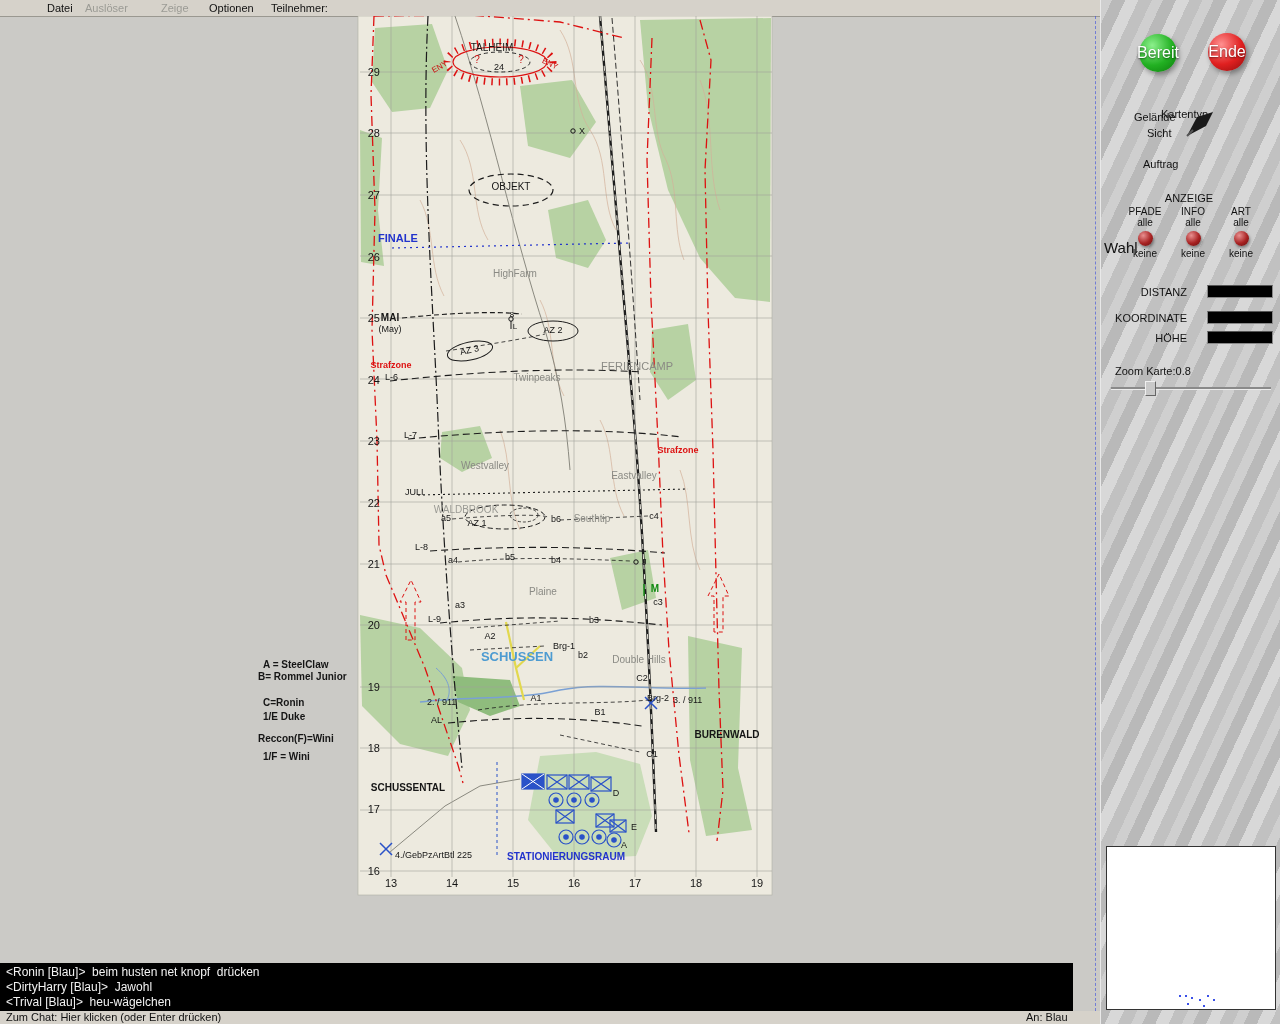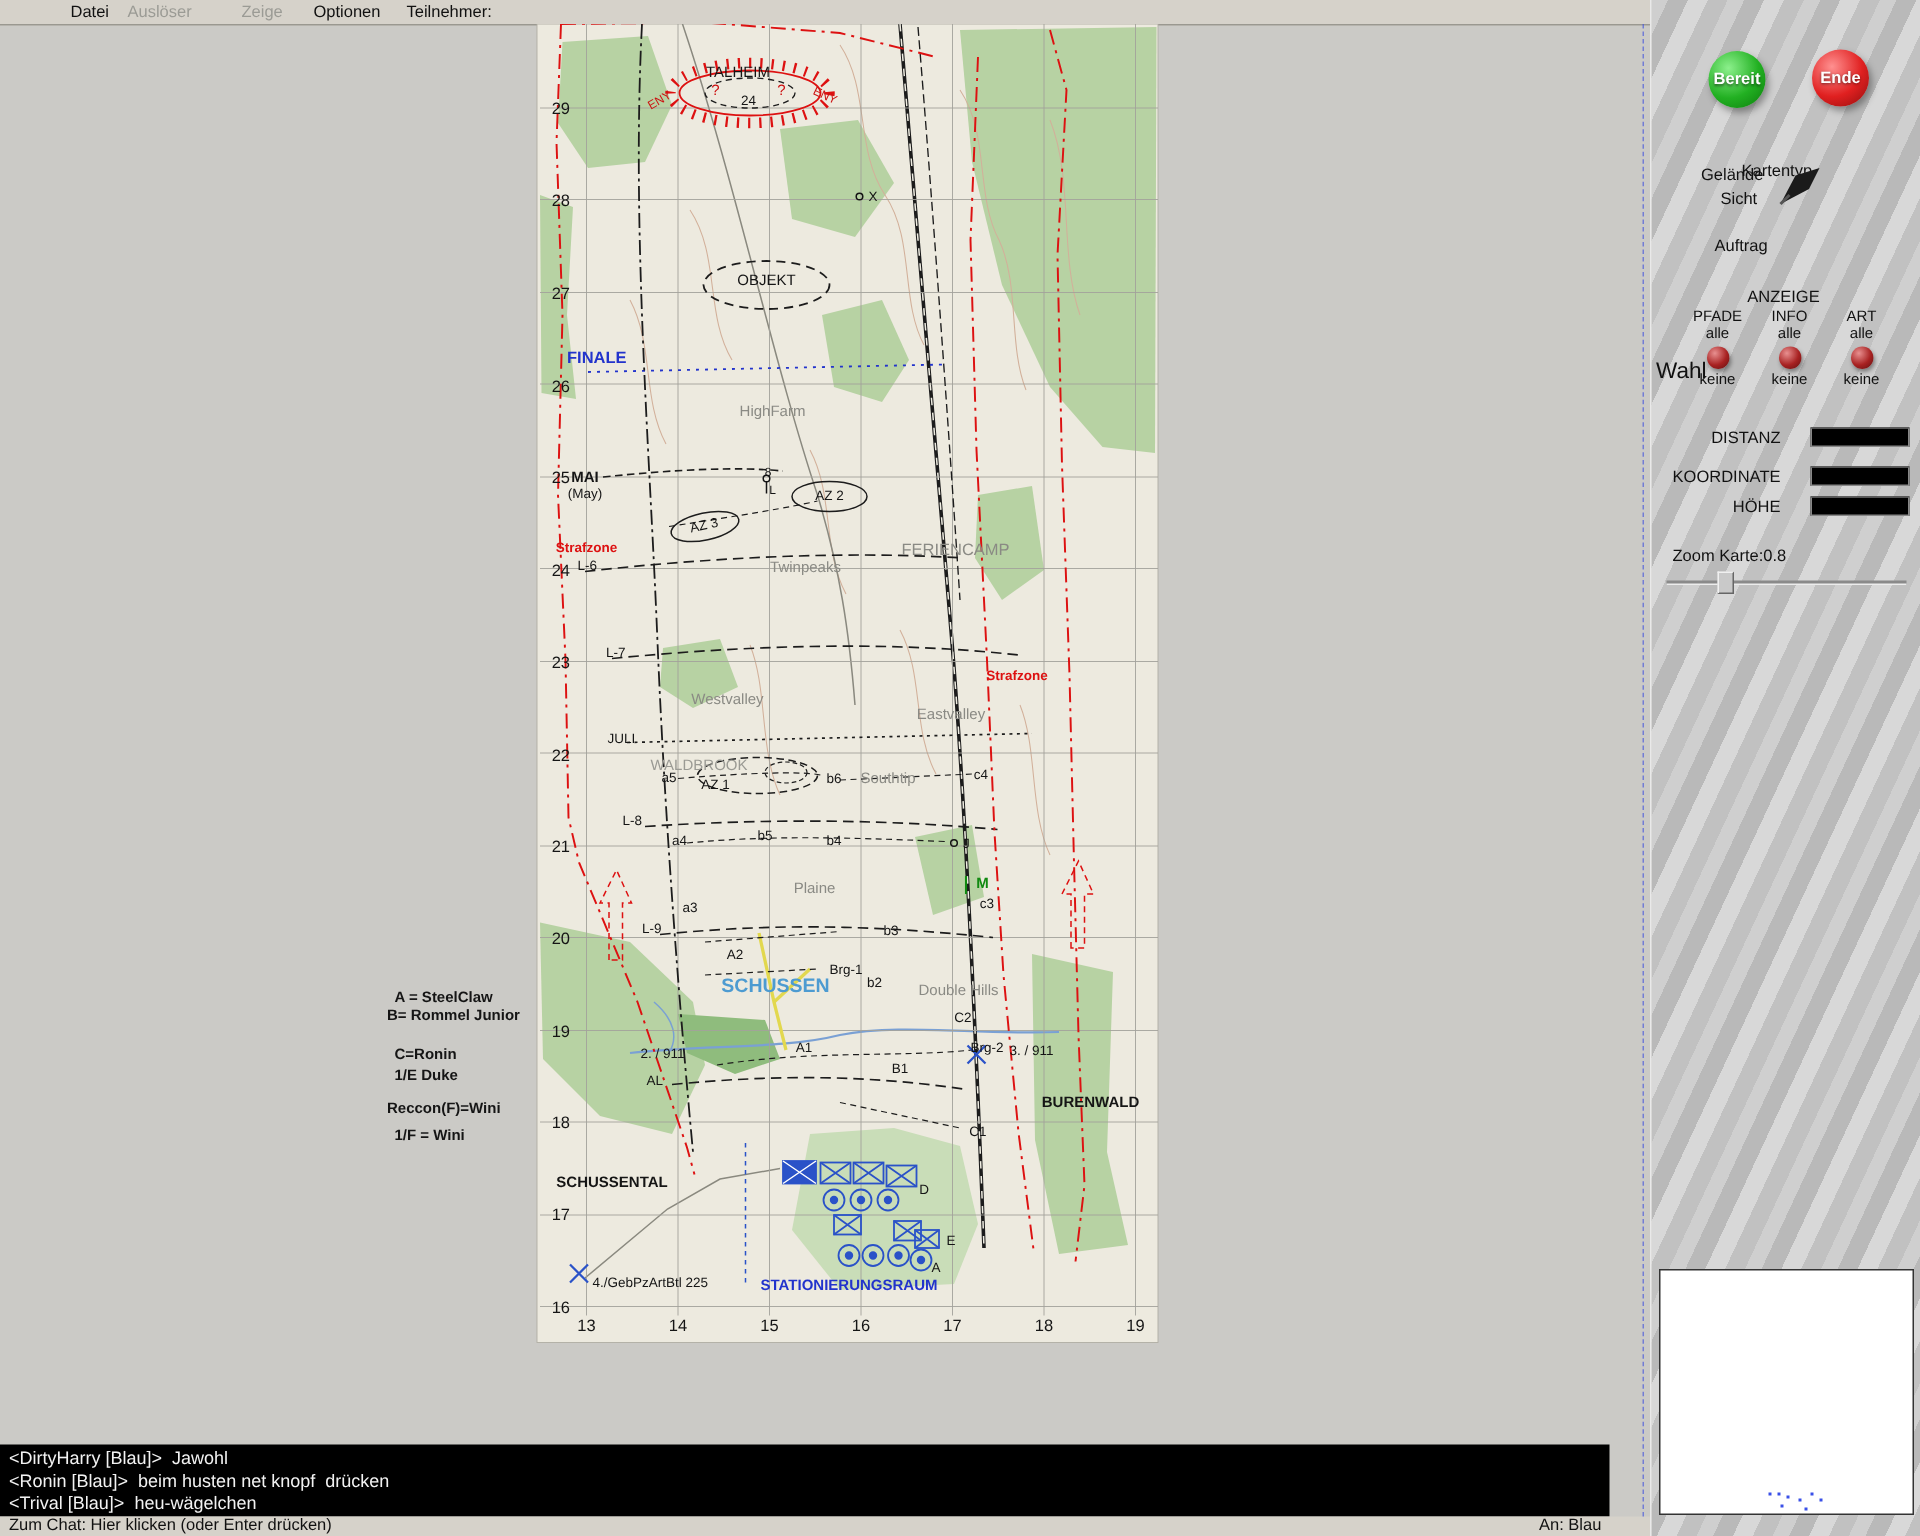--- a/index.html
+++ b/index.html
@@ -24,22 +24,22 @@
     background:#d6d2ca;font-size:11px;color:#111;}
   #status-left{position:absolute;left:6px;top:0;}
   #status-right{position:absolute;left:1026px;top:0;}
   #focus-line{position:absolute;left:1095px;top:16px;height:995px;width:0;
     border-left:1px dashed #4455dd;opacity:.65;}
   
   #right-panel{position:absolute;left:1100px;top:0;width:180px;height:1024px;
     border-left:1px solid #e9e9e9;box-sizing:border-box;
     background:repeating-linear-gradient(115deg,#cfcfcf 0 10px,#b9b9b9 10px 22px,#d8d8d8 22px 34px,#c1c1c1 34px 46px);}
   .sphere{position:absolute;width:38px;height:38px;border-radius:50%;
-    display:flex;align-items:center;justify-content:center;color:#fff;font-size:11px;
-    font-weight:bold;text-shadow:0 1px 2px rgba(0,0,0,.55);
+    display:flex;align-items:center;justify-content:center;color:#fff;font-size:16px;
+    font-weight:normal;text-shadow:0 1px 2px rgba(0,0,0,.55);
     box-shadow:2px 3px 5px rgba(0,0,0,.35);cursor:pointer;}
   .sphere.green{left:38px;top:34px;background:radial-gradient(circle at 35% 30%,#8cf08c,#22b022 55%,#0c7a0c);}
   .sphere.red{left:107px;top:33px;background:radial-gradient(circle at 35% 30%,#ff9090,#e02020 55%,#8e0d0d);}
   .pl{position:absolute;font-size:11px;color:#111;}
   #lbl-kartentyp{left:60px;top:108px;}
   #lbl-gelaende{left:33px;top:111px;}
   #lbl-sicht{left:46px;top:127px;}
   #stylus{position:absolute;left:78px;top:104px;}
   #lbl-auftrag{left:42px;top:158px;}
   #lbl-anzeige{left:0;top:192px;width:176px;text-align:center;}
@@ -304,22 +304,22 @@
       <text x="263" y="668" fill="#151515" font-size="10" text-anchor="start" font-weight="bold">A = SteelClaw</text>
       <text x="258" y="680" fill="#151515" font-size="10" text-anchor="start" font-weight="bold">B= Rommel Junior</text>
       <text x="263" y="706" fill="#151515" font-size="10" text-anchor="start" font-weight="bold">C=Ronin</text>
       <text x="263" y="720" fill="#151515" font-size="10" text-anchor="start" font-weight="bold">1/E Duke</text>
       <text x="258" y="742" fill="#151515" font-size="10" text-anchor="start" font-weight="bold">Reccon(F)=Wini</text>
       <text x="263" y="760" fill="#151515" font-size="10" text-anchor="start" font-weight="bold">1/F = Wini</text>
     </g>
 </svg>
 
 <div id="chat">
+  <div class="chat-line">&lt;Ronin [Blau]&gt;  beim husten net knopf  drücken</div>
   <div class="chat-line">&lt;DirtyHarry [Blau]&gt;  Jawohl</div>
-  <div class="chat-line">&lt;Ronin [Blau]&gt;  beim husten net knopf  drücken</div>
   <div class="chat-line">&lt;Trival [Blau]&gt;  heu-wägelchen</div>
 </div>
 
 <div id="statusbar">
   <span id="status-left">Zum Chat: Hier klicken (oder Enter drücken)</span>
   <span id="status-right">An: Blau</span>
 </div>
 <div id="focus-line"></div>
 
 <div id="right-panel">

